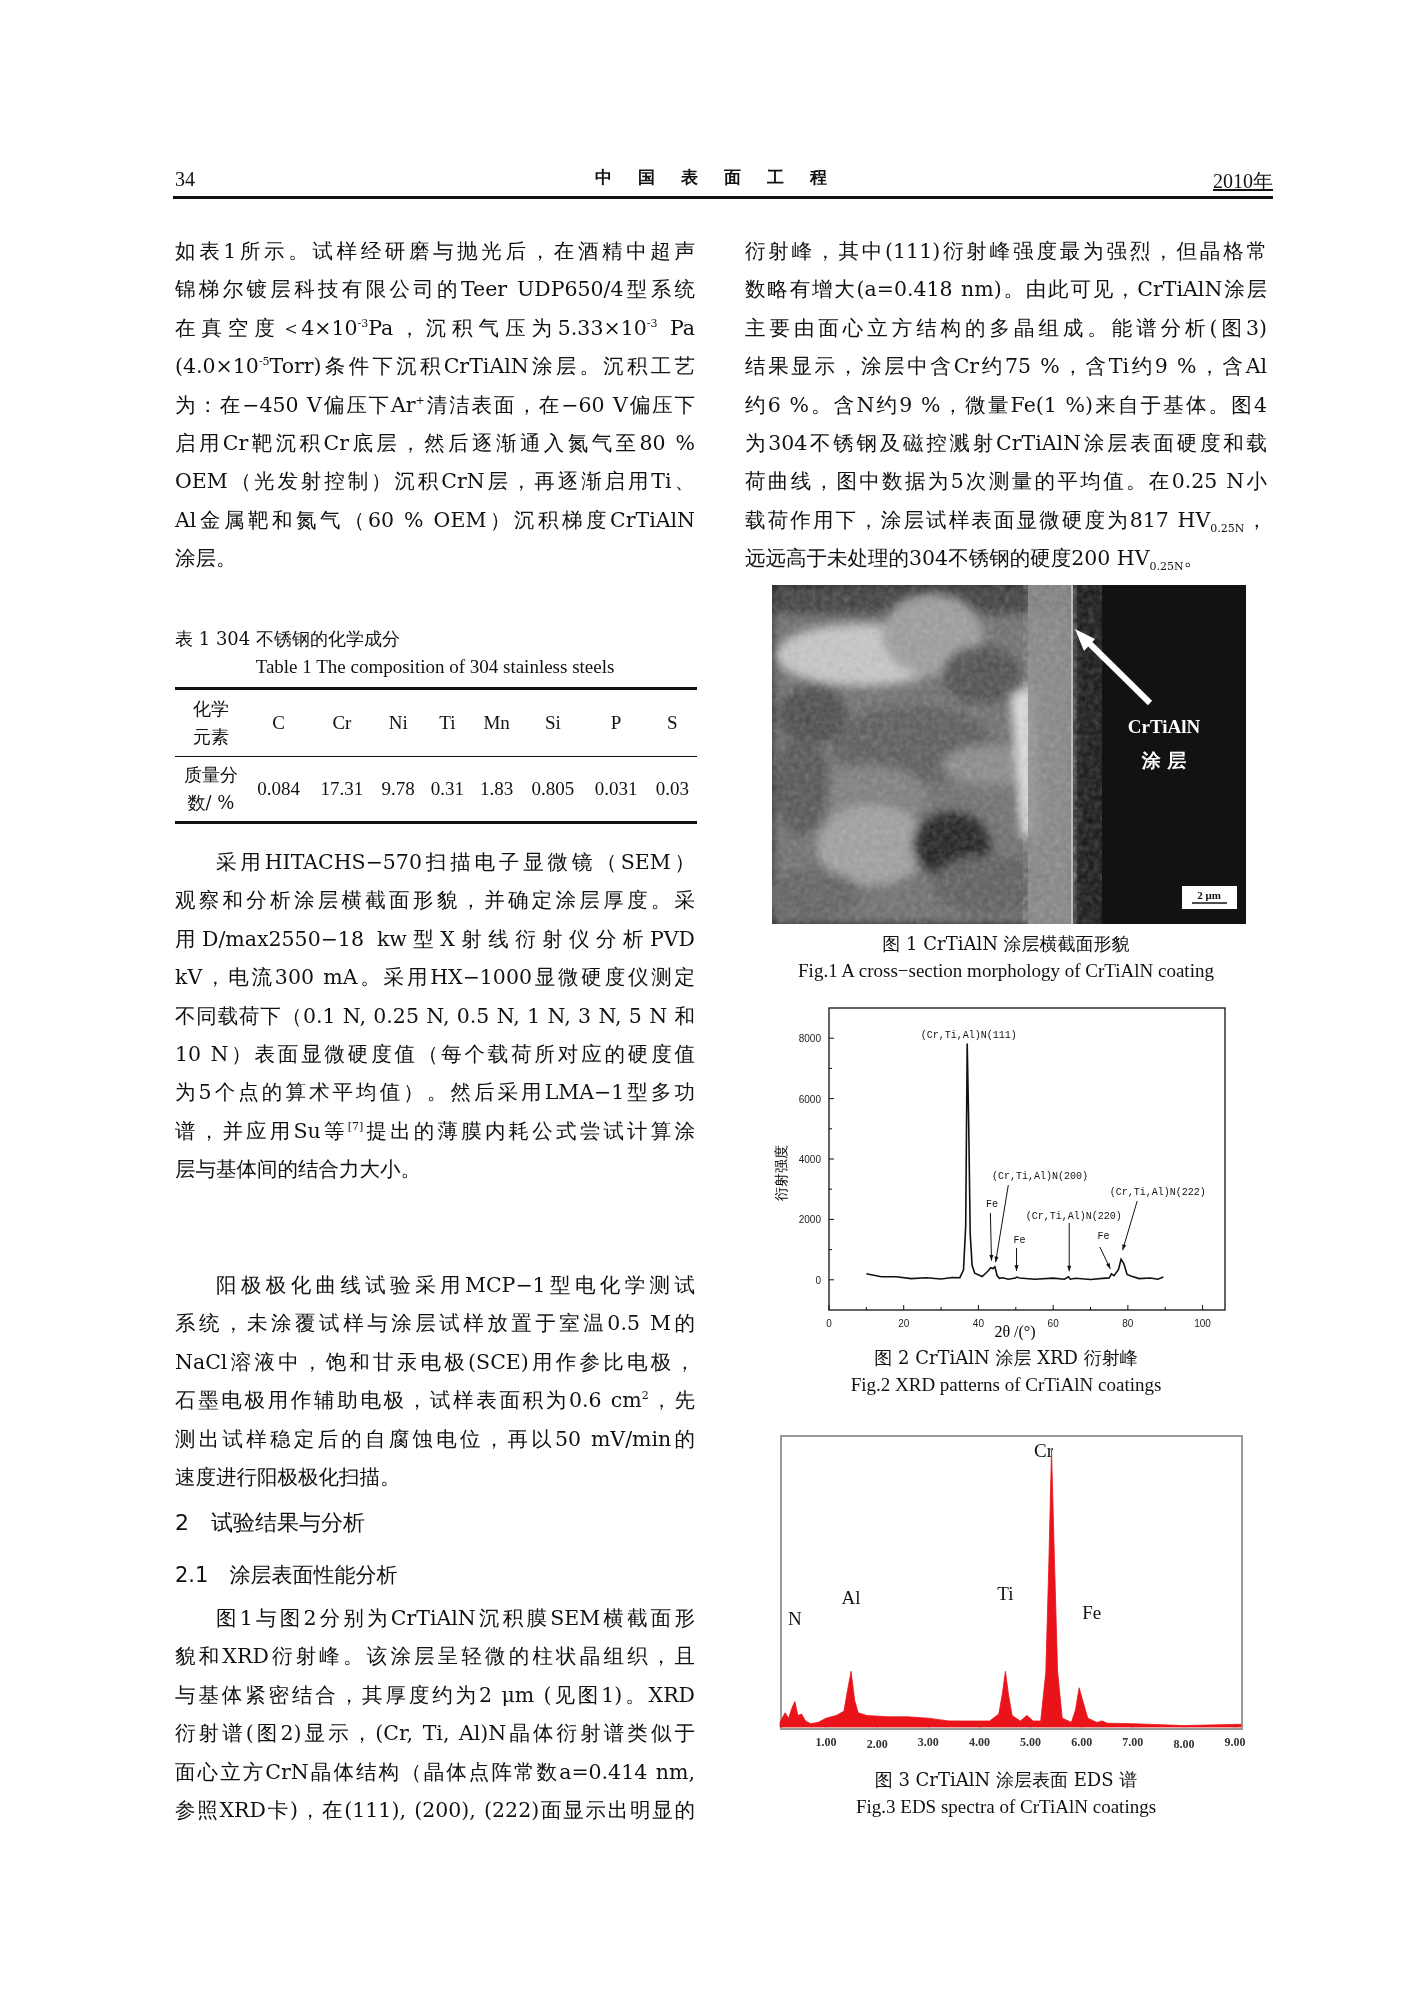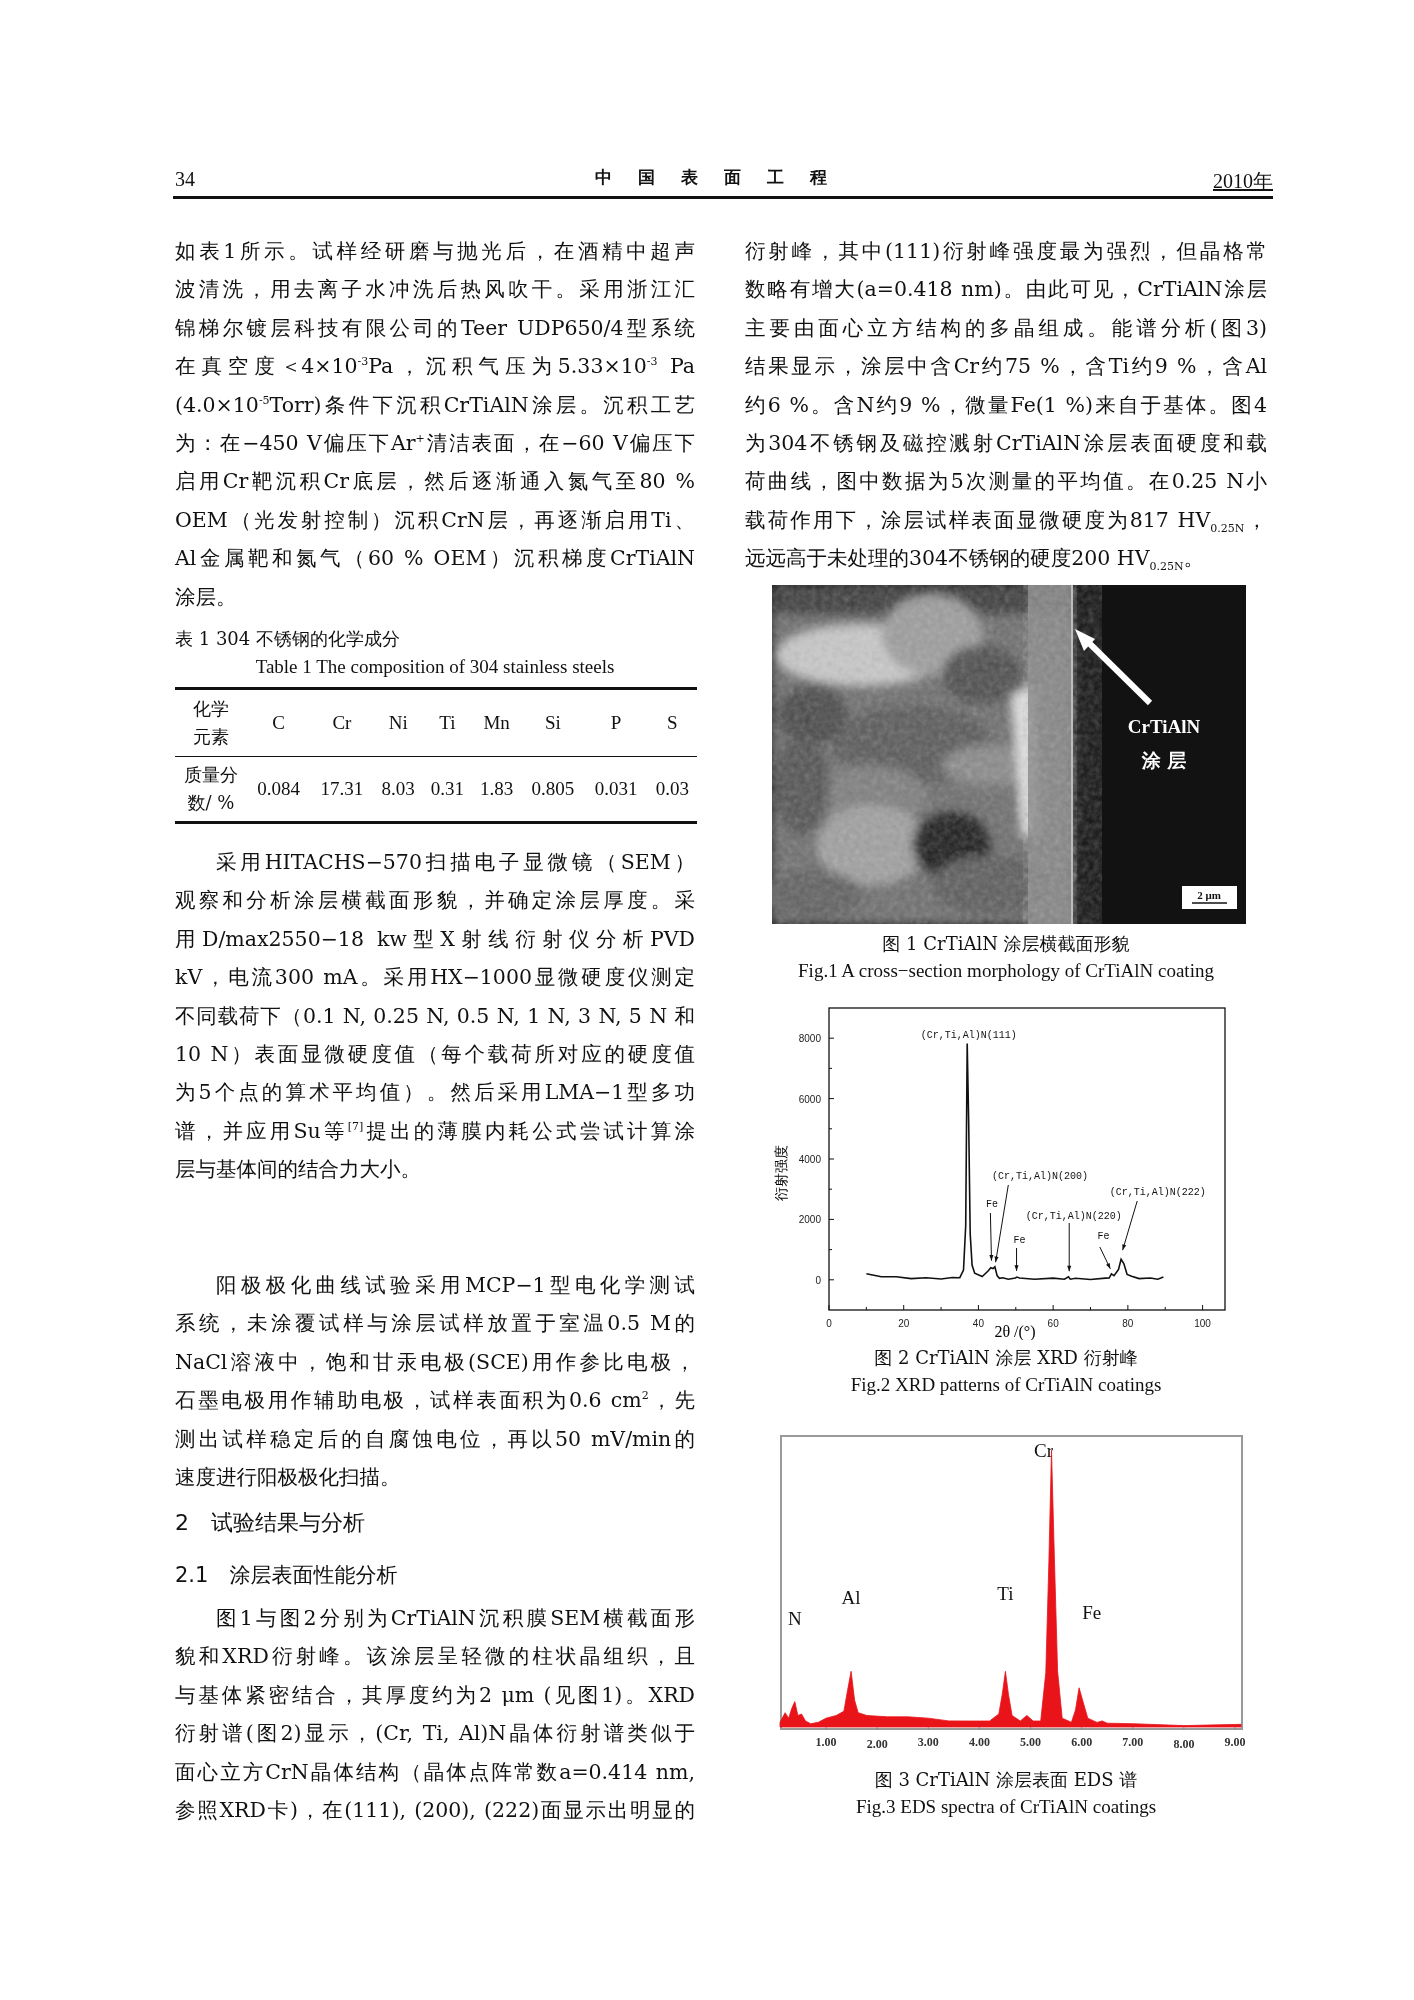--- a/index.html
+++ b/index.html
@@ -40,21 +40,20 @@
 
 <div class="abs running-head">
   <span class="rh-page">34</span>
   <span class="rh-journal">中国表面工程</span>
   <span class="rh-year">2010年</span>
 </div>
 <div class="abs rule"></div>
 
 <div class="col left-col" style="top:232px;">
   <p>如表1所示。试样经研磨与抛光后，在酒精中超声</p>
-  <p>波清洗，用去离子水冲洗后热风吹干。采用浙江汇</p>
   <p>锦梯尔镀层科技有限公司的Teer UDP650/4型系统</p>
   <p><span>在真空度＜4×10</span><sup>-3</sup><span>Pa，沉积气压为5.33×10</span><sup>-3</sup><span> Pa</span></p>
   <p><span>(4.0×10</span><sup>-5</sup><span>Torr)条件下沉积CrTiAlN涂层。沉积工艺</span></p>
   <p><span>为：在−450 V偏压下Ar</span><sup>+</sup><span>清洁表面，在−60 V偏压下</span></p>
   <p>启用Cr靶沉积Cr底层，然后逐渐通入氮气至80 %</p>
   <p>OEM（光发射控制）沉积CrN层，再逐渐启用Ti、</p>
   <p>Al金属靶和氮气（60 % OEM）沉积梯度CrTiAlN</p>
   <p class="last">涂层。</p>
 </div>
 
@@ -70,21 +69,21 @@
     <td>Ti</td>
     <td>Mn</td>
     <td>Si</td>
     <td>P</td>
     <td>S</td>
   </tr>
   <tr class="vals">
     <td class="rowh"><span>质量分</span><br><span>数/ %</span></td>
     <td>0.084</td>
     <td>17.31</td>
-    <td>8.03</td>
+    <td>9.78</td>
     <td>0.31</td>
     <td>1.83</td>
     <td>0.805</td>
     <td>0.031</td>
     <td>0.03</td>
   </tr>
 </tbody>
   </table>
 
 <div class="col left-col" style="top:843px;">

